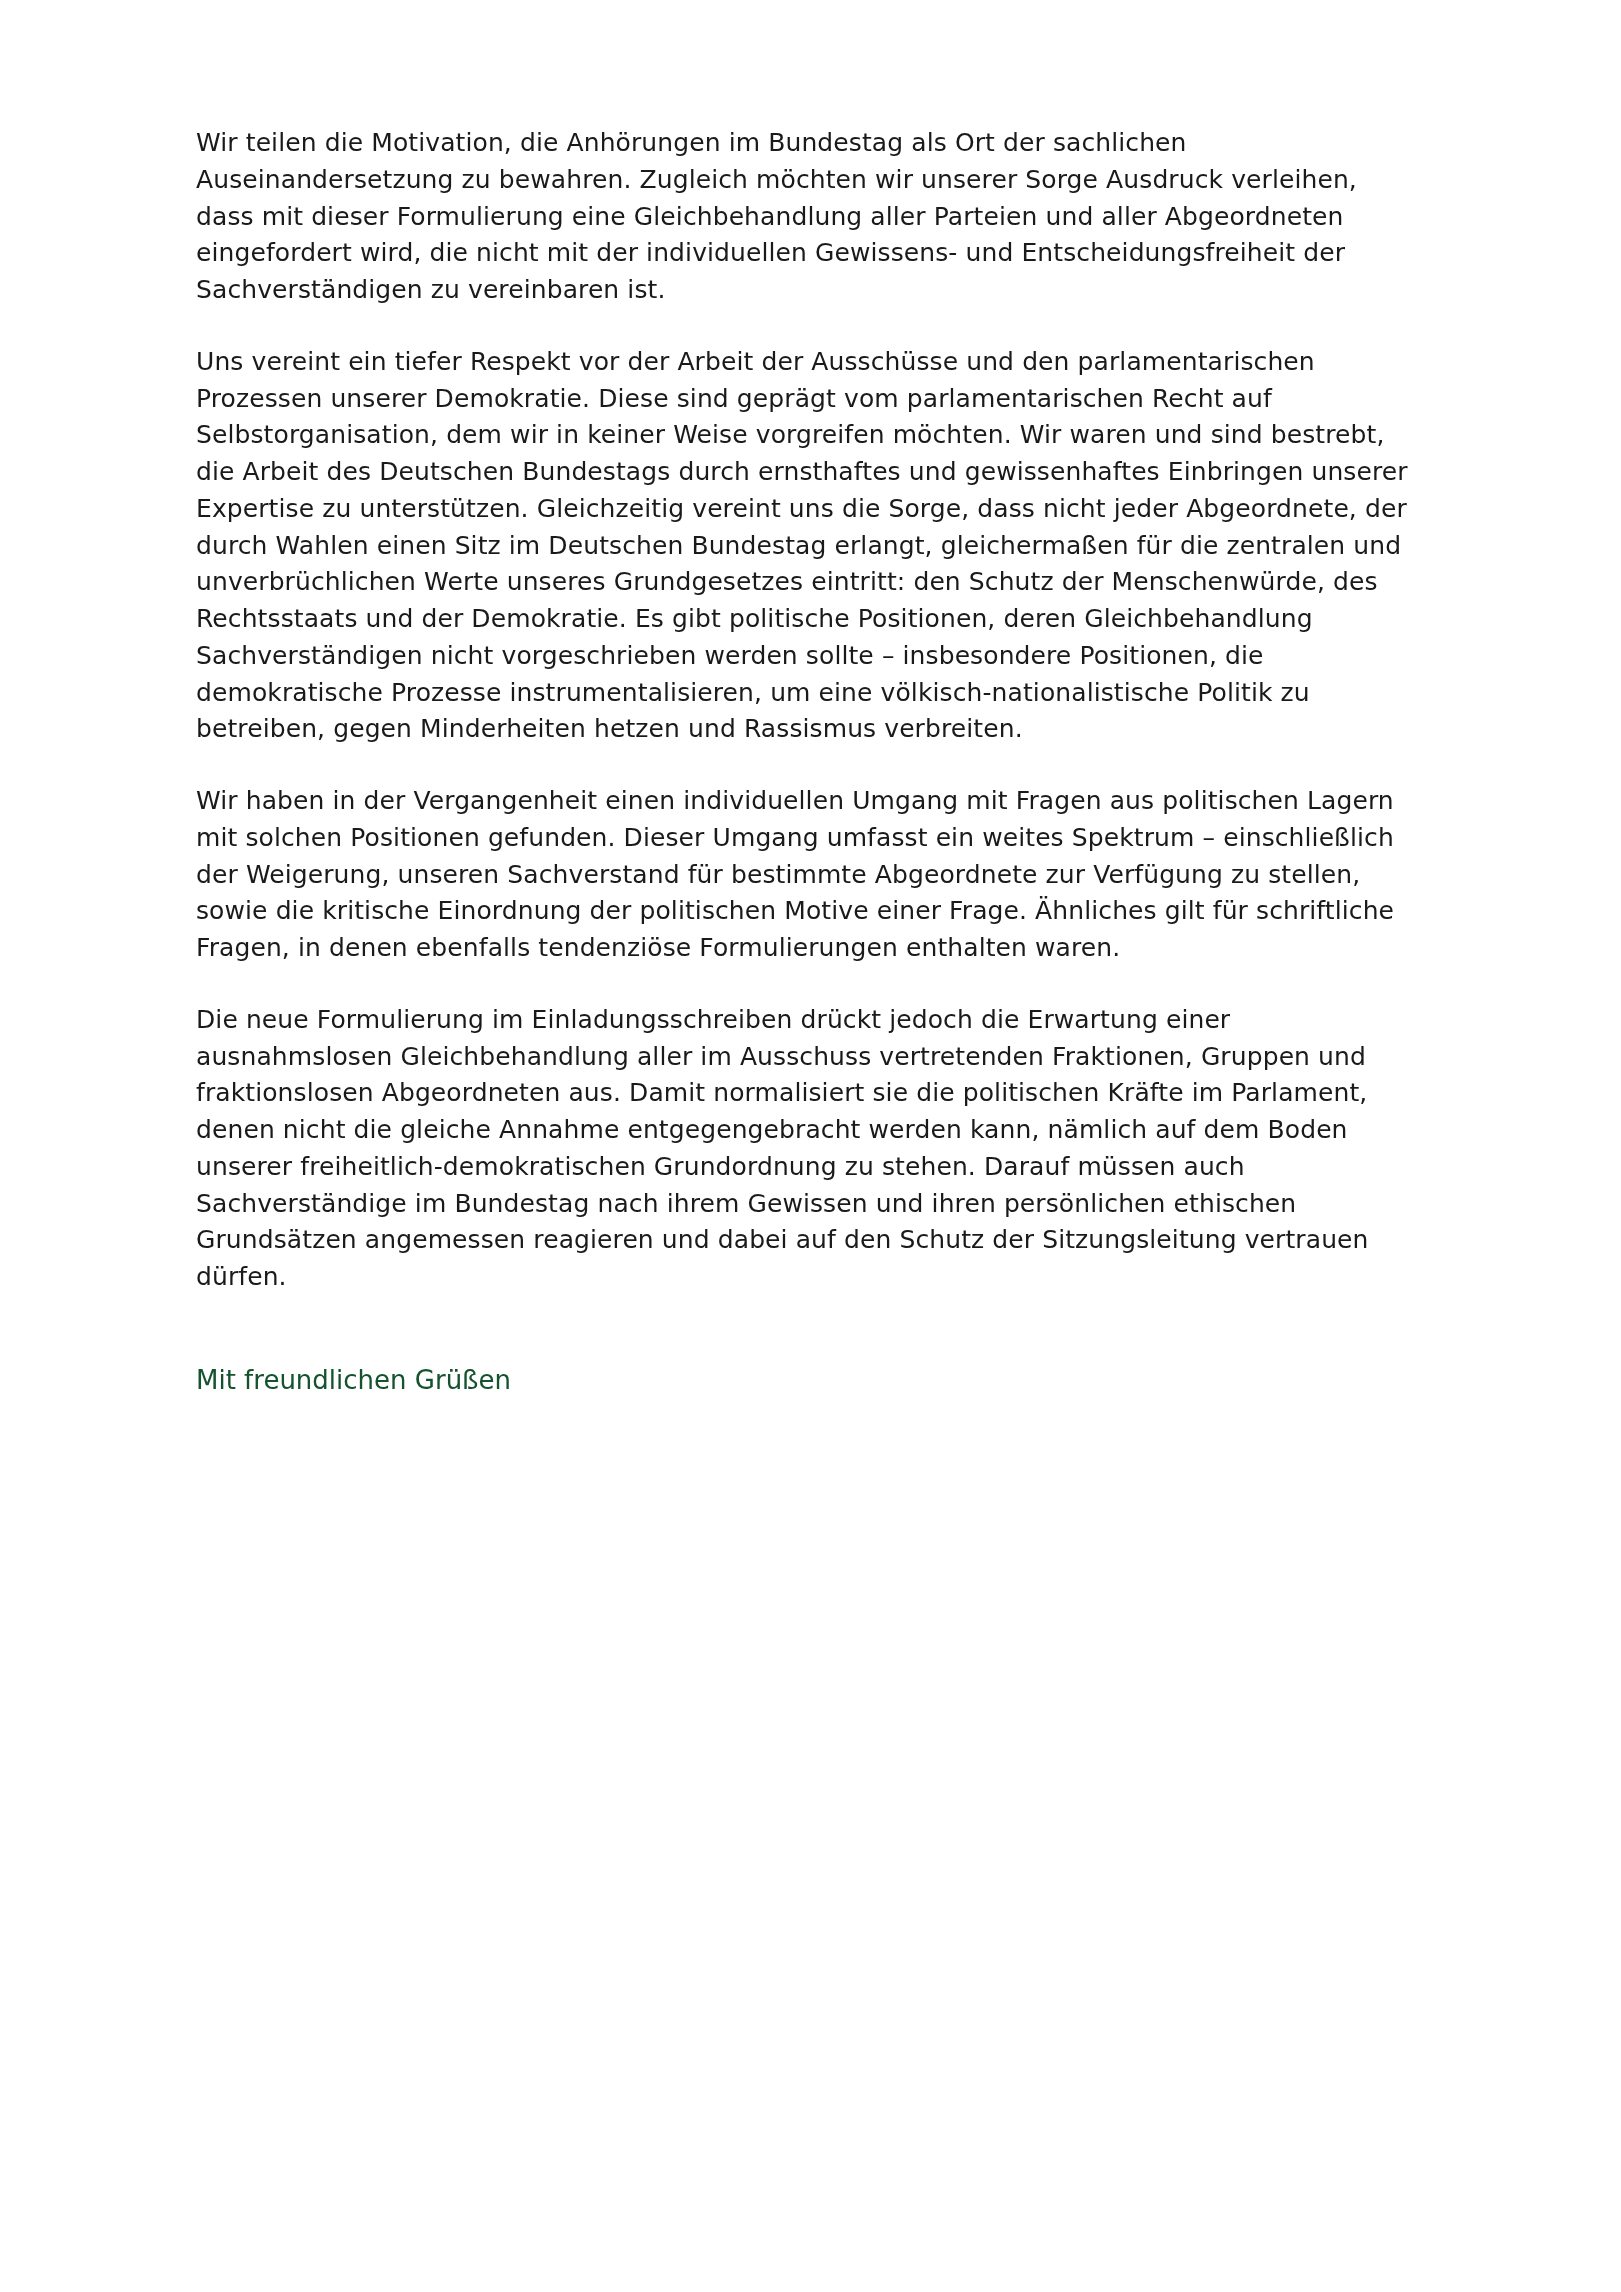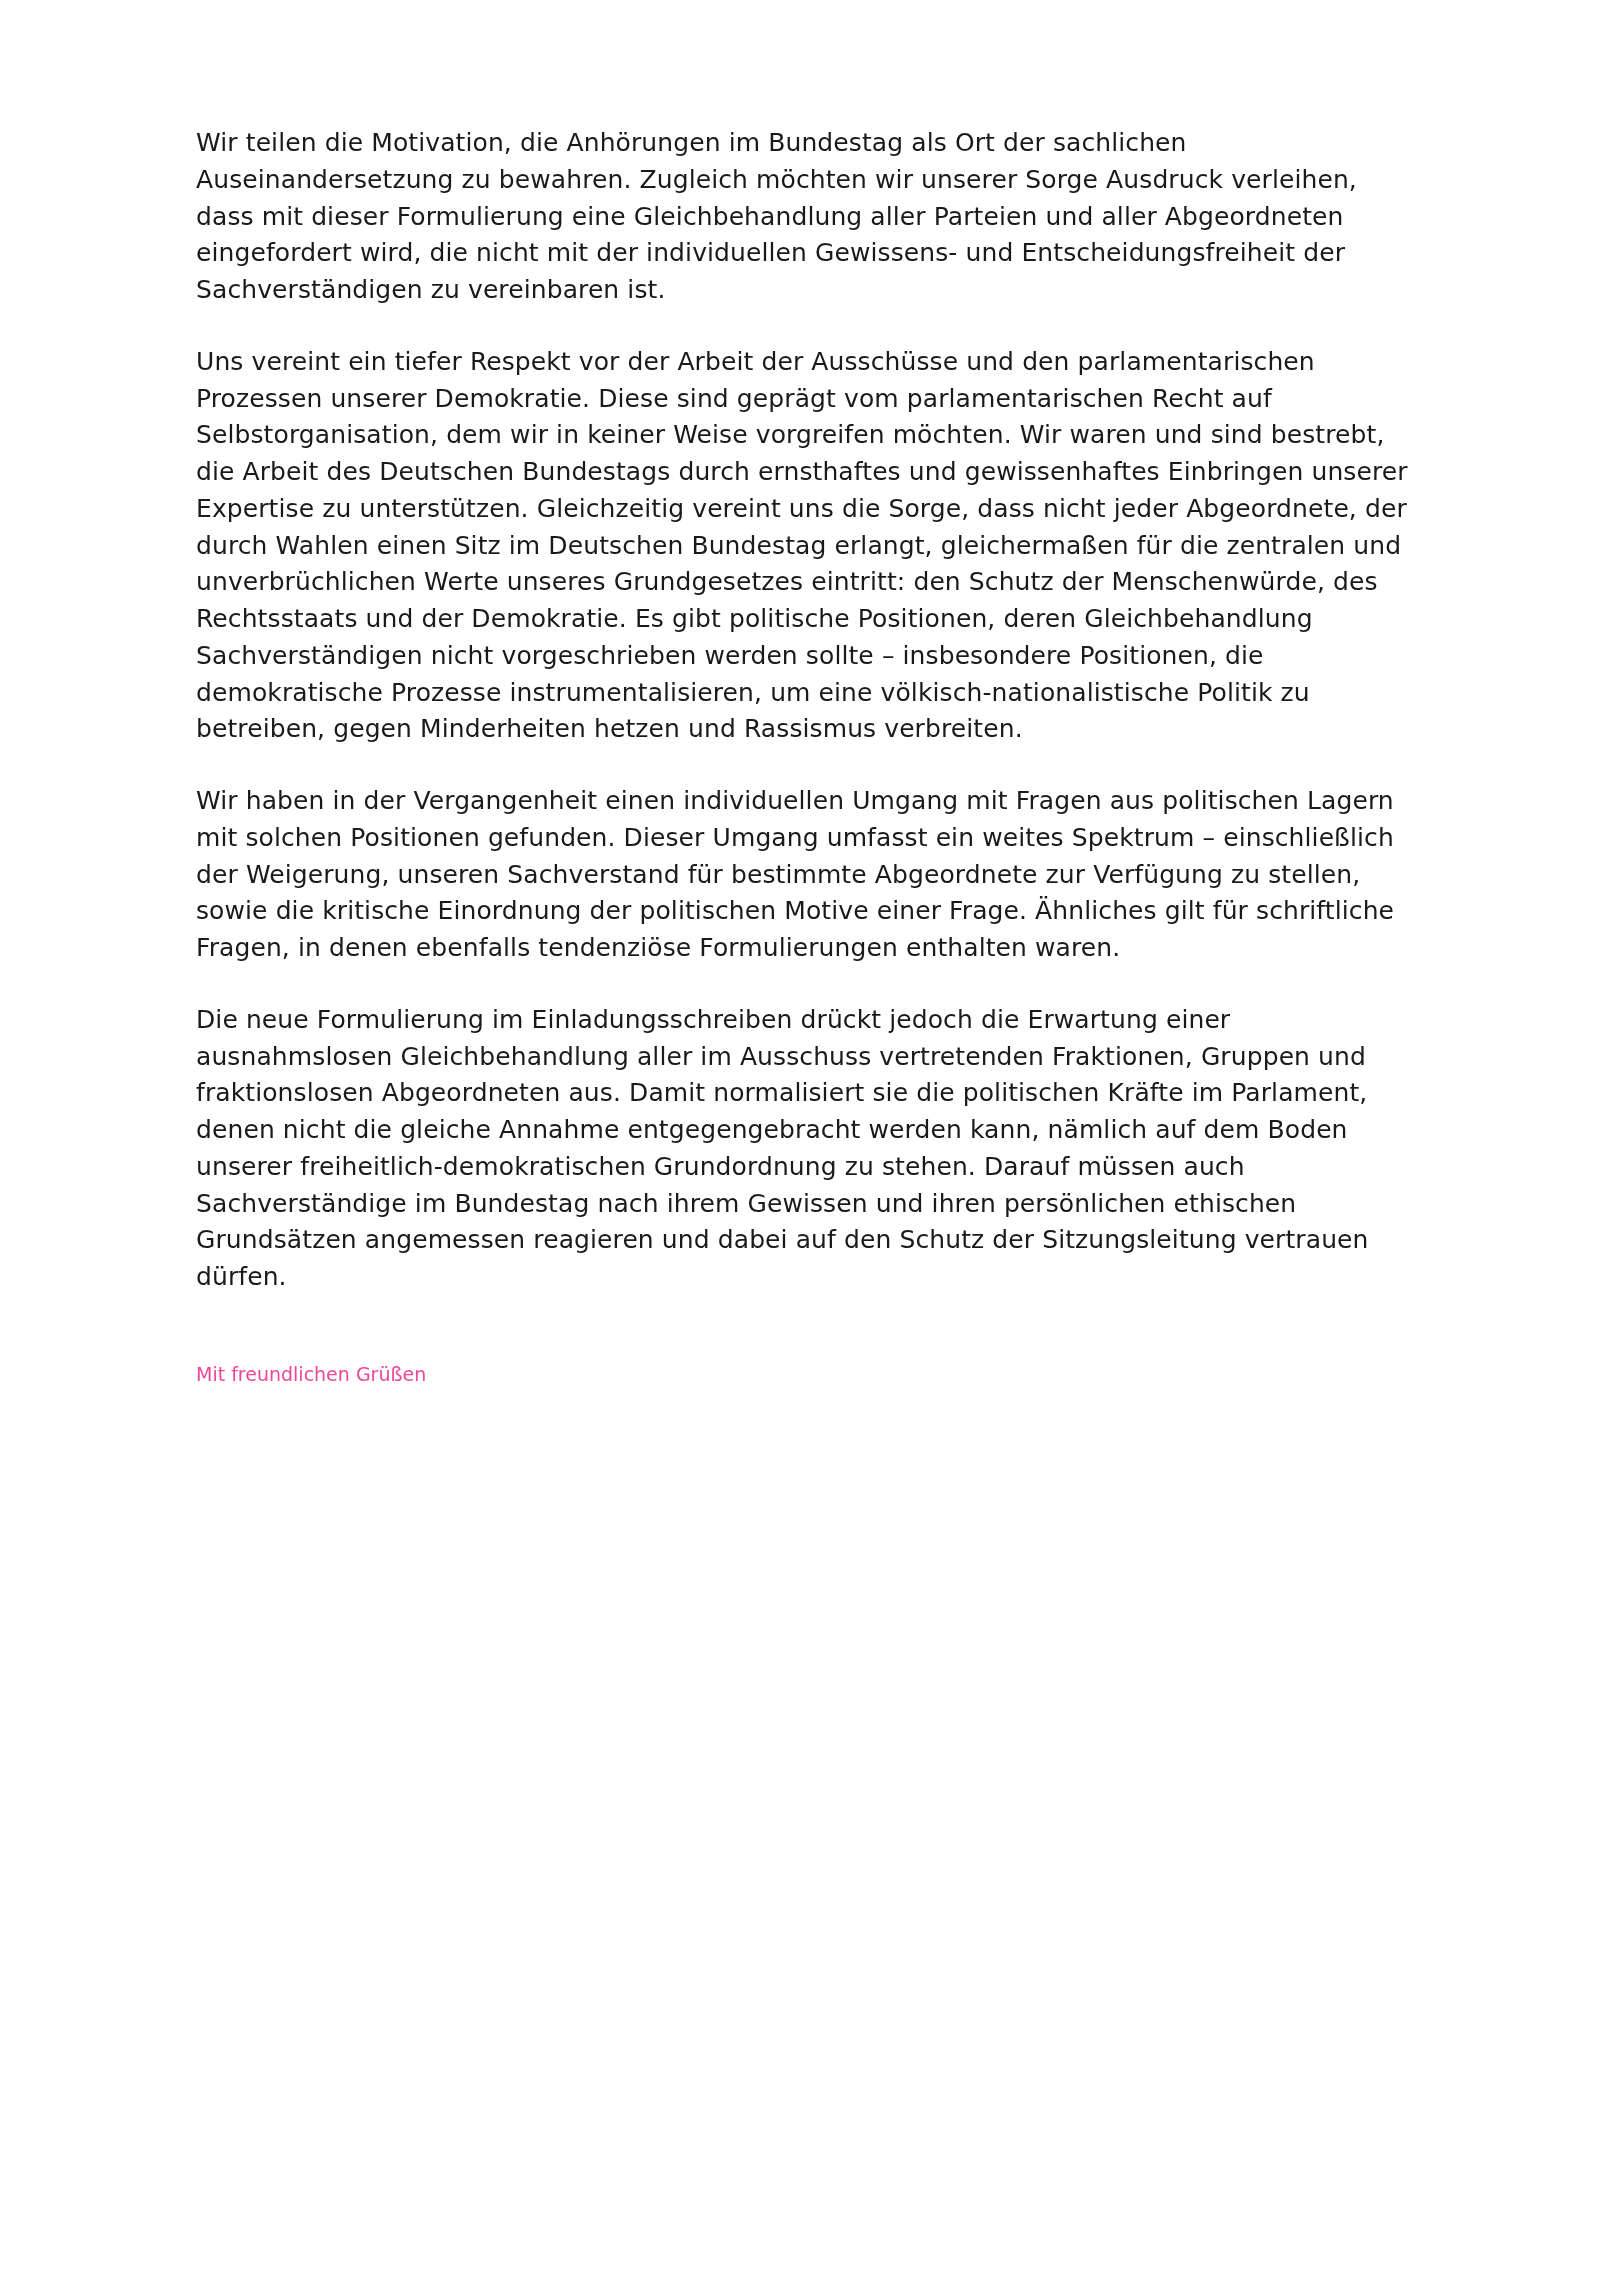--- a/index.html
+++ b/index.html
@@ -27,23 +27,23 @@
     margin: 0 0 35px 0;
     font-size: 25px;
     line-height: 1.47;
     text-align: left;
     letter-spacing: 0.1px;
     color: #1a1a1a;
     white-space: pre-wrap;
   }
   p.closing {
     margin: 65px 0 0 0;
-    font-size: 19px;
+    font-size: 26px;
     line-height: 1.47;
-    color: #ec4899;
+    color: #14532d;
   }
 </style>
 </head>
 <body>
 
 <div class="page">
   <div class="doc-body">
     <p class="para">Wir teilen die Motivation, die Anhörungen im Bundestag als Ort der sachlichen Auseinandersetzung zu bewahren. Zugleich möchten wir unserer Sorge Ausdruck verleihen, dass mit dieser Formulierung eine Gleichbehandlung aller Parteien und aller Abgeordneten eingefordert wird, die nicht mit der individuellen Gewissens- und Entscheidungsfreiheit der Sachverständigen zu vereinbaren ist.</p>
     <p class="para">Uns vereint ein tiefer Respekt vor der Arbeit der Ausschüsse und den parlamentarischen Prozessen unserer Demokratie. Diese sind geprägt vom parlamentarischen Recht auf Selbstorganisation, dem wir in keiner Weise vorgreifen möchten. Wir waren und sind bestrebt, die Arbeit des Deutschen Bundestags durch ernsthaftes und gewissenhaftes Einbringen unserer Expertise zu unterstützen. Gleichzeitig vereint uns die Sorge, dass nicht jeder Abgeordnete, der durch Wahlen einen Sitz im Deutschen Bundestag erlangt, gleichermaßen für die zentralen und unverbrüchlichen Werte unseres Grundgesetzes eintritt: den Schutz der Menschenwürde, des Rechtsstaats und der Demokratie. Es gibt politische Positionen, deren Gleichbehandlung Sachverständigen nicht vorgeschrieben werden sollte – insbesondere Positionen, die demokratische Prozesse instrumentalisieren, um eine völkisch-nationalistische Politik zu betreiben, gegen Minderheiten hetzen und Rassismus verbreiten.</p>
     <p class="para">Wir haben in der Vergangenheit einen individuellen Umgang mit Fragen aus politischen Lagern mit solchen Positionen gefunden. Dieser Umgang umfasst ein weites Spektrum – einschließlich der Weigerung, unseren Sachverstand für bestimmte Abgeordnete zur Verfügung zu stellen, sowie die kritische Einordnung der politischen Motive einer Frage. Ähnliches gilt für schriftliche Fragen, in denen ebenfalls tendenziöse Formulierungen enthalten waren.</p>

